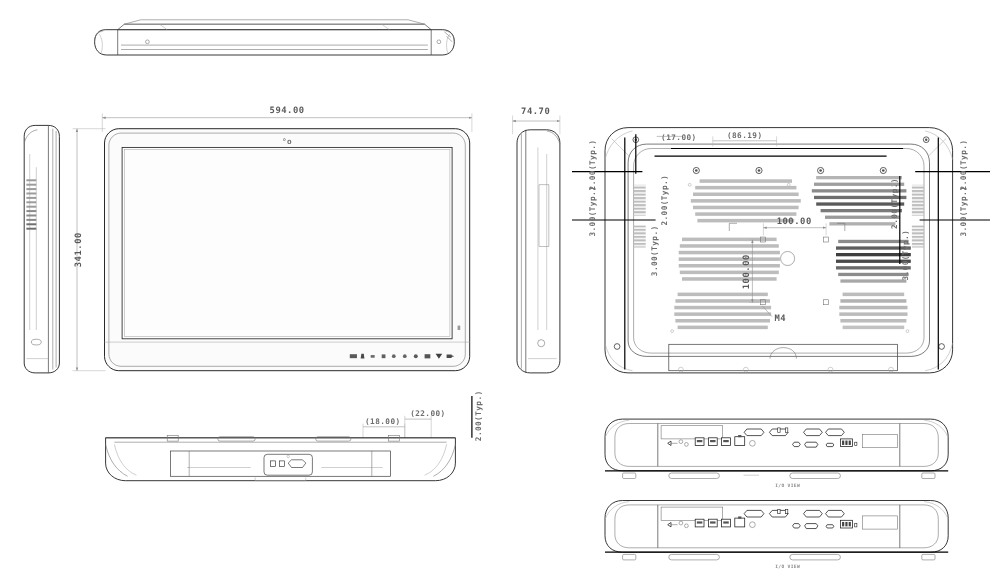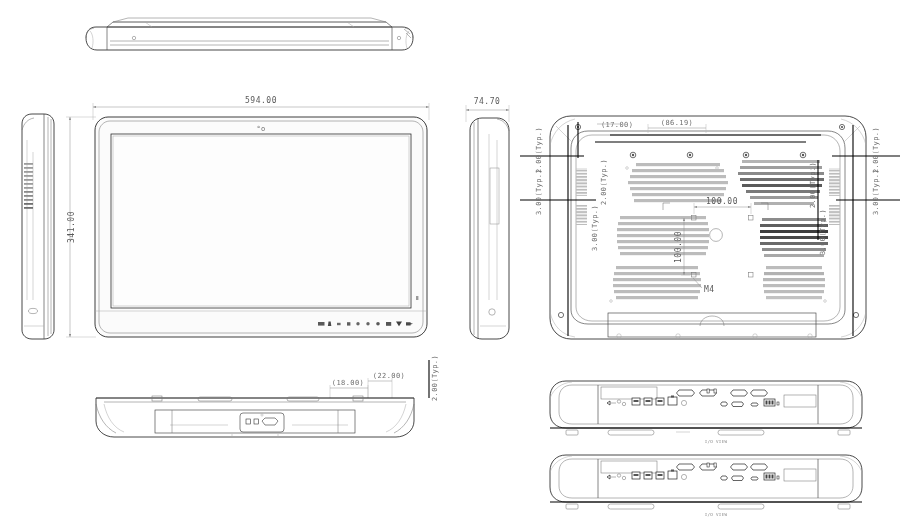--- a/index.html
+++ b/index.html
@@ -14,20 +14,21 @@
     position: relative;
     overflow: hidden;
     font-family: "DejaVu Sans Mono", "Liberation Mono", monospace;
     color: #3a3a3a;
   }
   #sheet {
     position: absolute;
     left: 0; top: 0;
     width: 913px;
     height: 523px;
+    font-weight: bold;
   }
   svg { display: block; }
   .dimtxt {
     font-family: "DejaVu Sans Mono", "Liberation Mono", monospace;
     font-size: 8px;
     fill: #5a5a5a;
     letter-spacing: 0.5px;
   }
   .dimtxt-sm {
     font-family: "DejaVu Sans Mono", "Liberation Mono", monospace;

